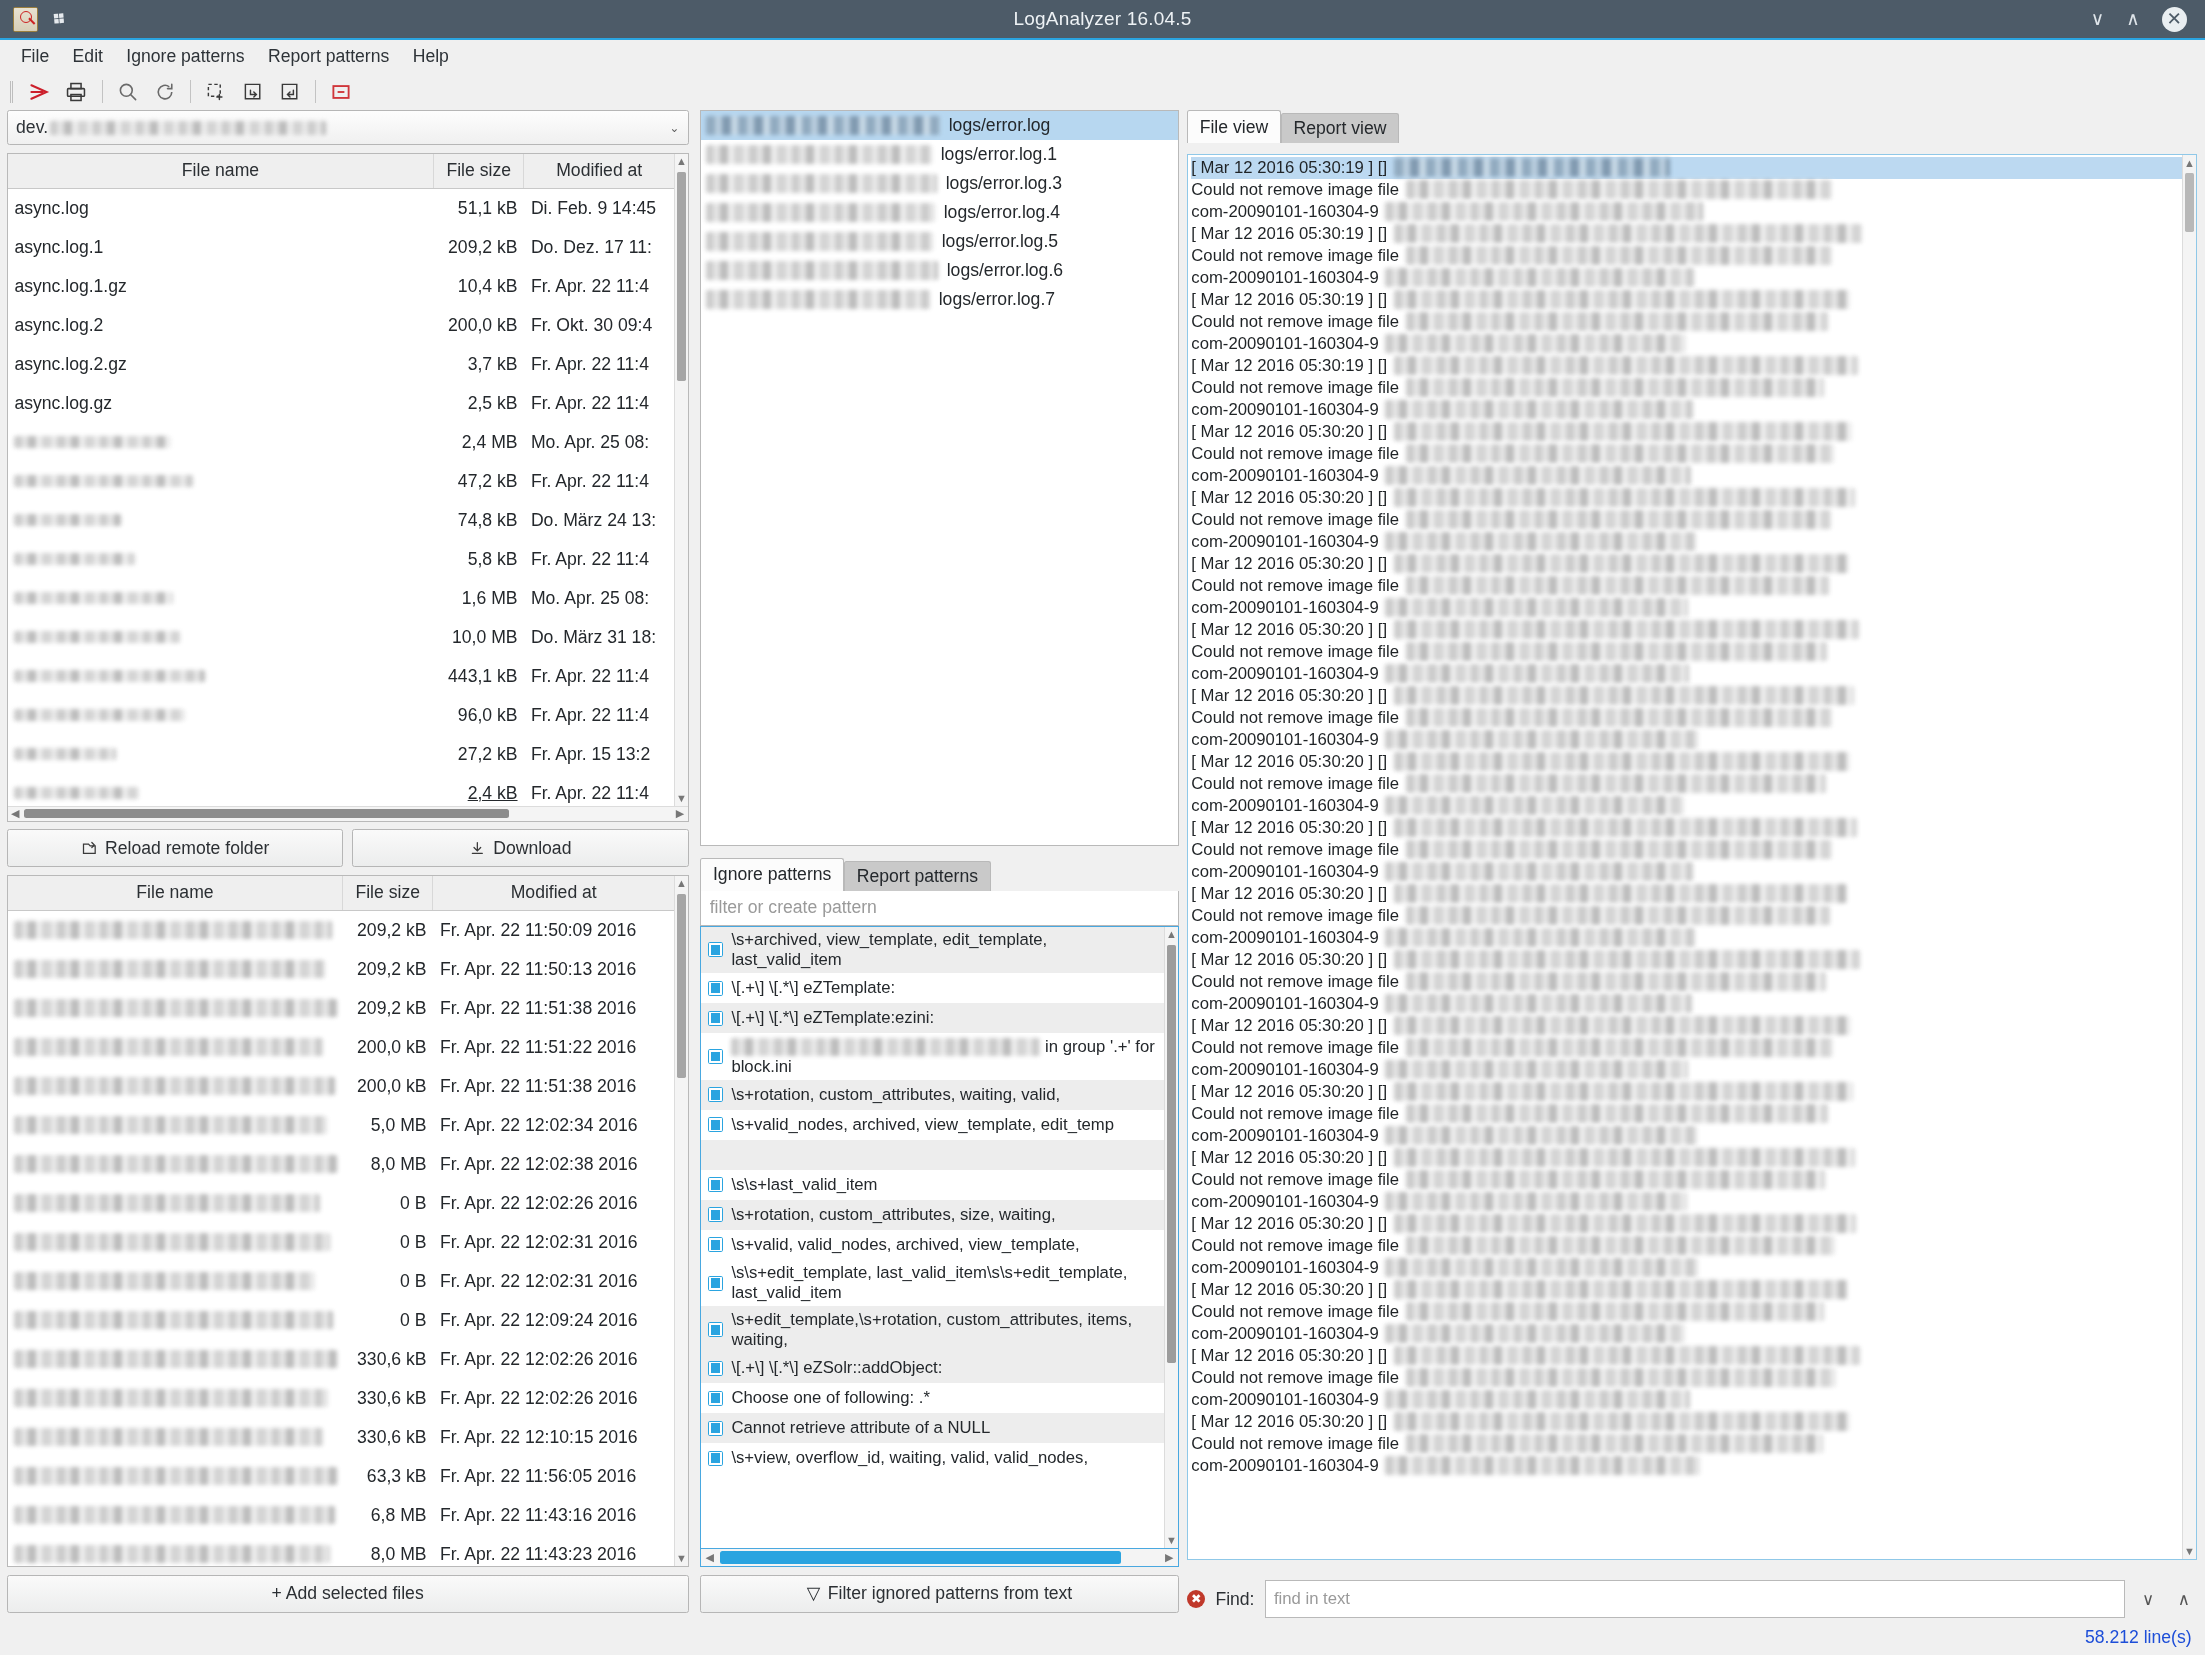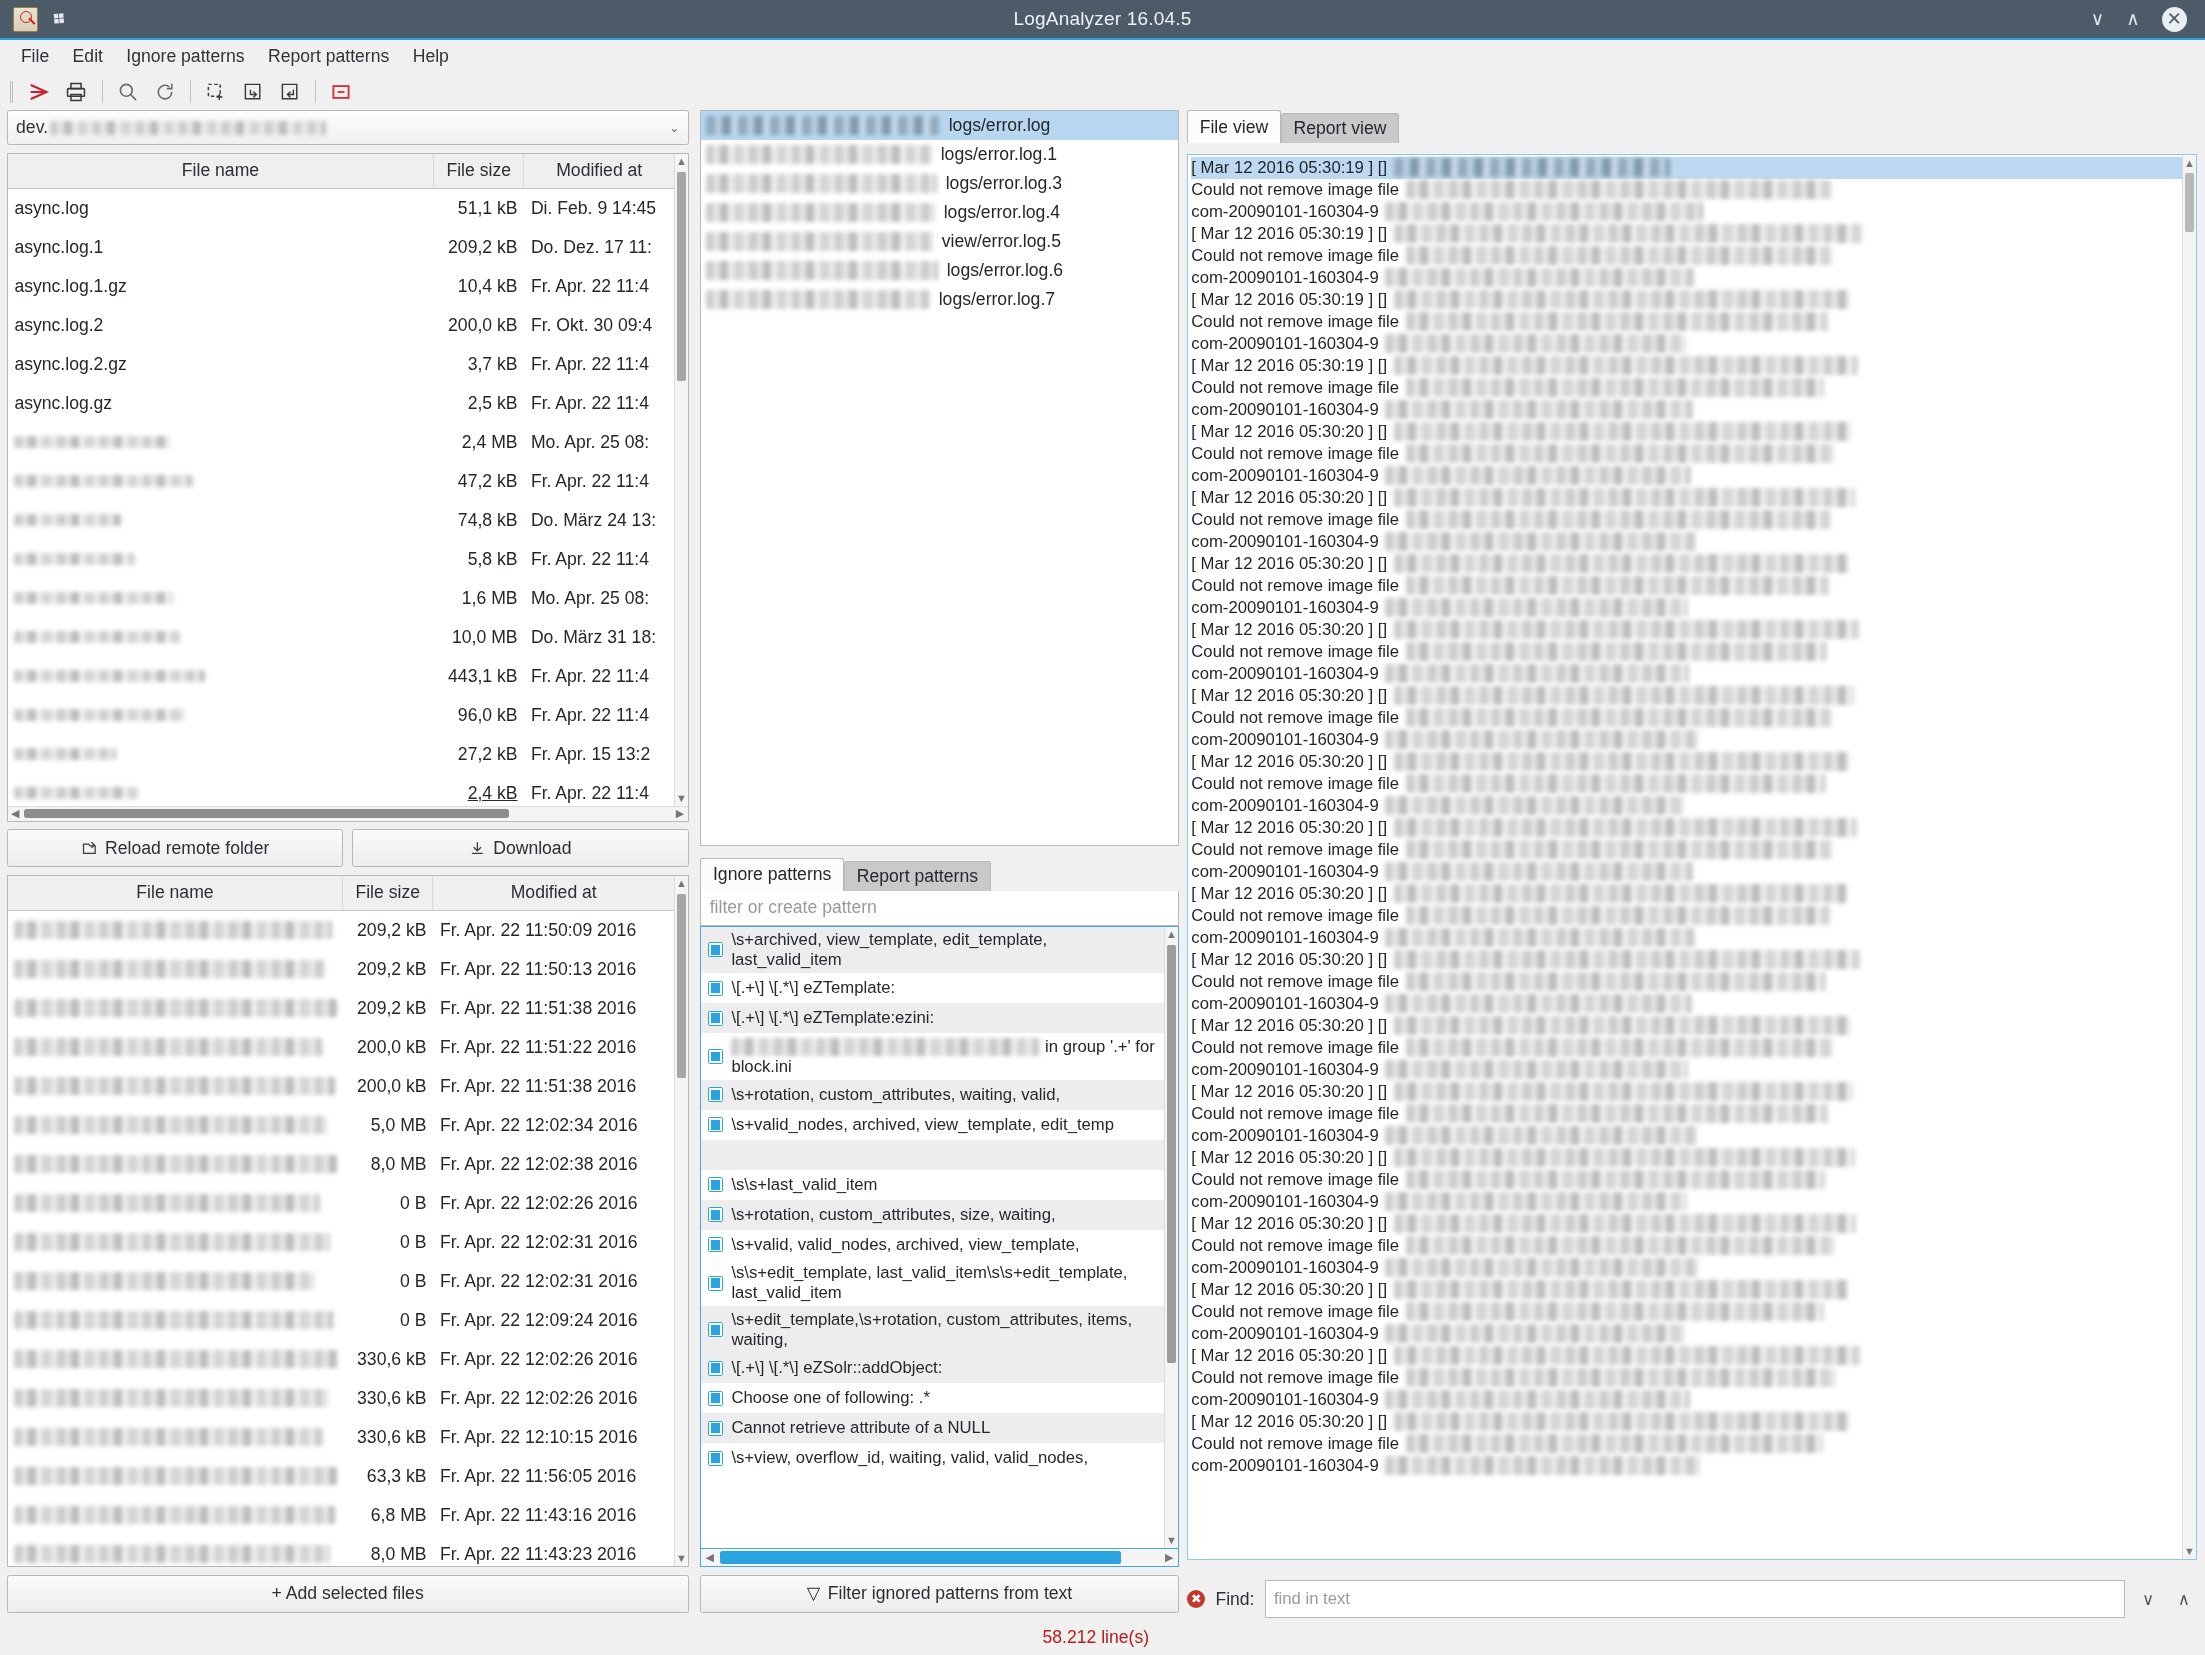--- a/index.html
+++ b/index.html
@@ -150,22 +150,22 @@
   .logtext { flex:1; overflow:hidden; padding: 1.7px 0 0 3.3px; }
   .logline { height:22px; display:flex; align-items:center; font-size:16.7px; color:#1f2326; white-space:nowrap; gap:6.7px;}
   .logline.sel { background:#bcd9f1; }
   .findbar { height:42px; display:flex; align-items:center; gap:10px; margin-top:7.5px; }
   .find-err { width:18.4px;height:18.4px;border-radius:50%;background:#c0392b;color:#fff;font-size:12.5px;
               display:flex;align-items:center;justify-content:center;}
   .find-lbl { font-size:17.6px; color:#2b2f33; }
   .find-input { flex:1; height:38px; border:0.8px solid #b9b9b9; background:#fff;
                 display:flex;align-items:center;padding:0 8.4px;font-size:16.7px;color:#9a9a9a;}
   .find-nav { font-size:16.7px;color:#555;padding:0 6.7px; }
-  .statusbar { height:35px; display:flex;align-items:center;justify-content:center;
-               padding-right:13.4px; font-size:17.6px; color:#b91c1c; flex:0 0 35px;}
+  .statusbar { height:35px; display:flex;align-items:center;justify-content:flex-end;
+               padding-right:13.4px; font-size:17.6px; color:#1d4ed8; flex:0 0 35px;}
 </style>
 </head>
 <body>
 
 <div class="app">
 
   <div class="titlebar">
     <div class="tb-left">
       <div class="tb-appicon"></div>
       <div class="tb-pin">❖</div>
@@ -550,21 +550,21 @@
             <div class="eval-row">
               <span class="blur tall" style="width: 231px;"></span>
               <span>logs/error.log.3</span>
             </div>
             <div class="eval-row">
               <span class="blur tall" style="width: 229px;"></span>
               <span>logs/error.log.4</span>
             </div>
             <div class="eval-row">
               <span class="blur tall" style="width: 227px;"></span>
-              <span>view/error.log.5</span>
+              <span>logs/error.log.5</span>
             </div>
             <div class="eval-row">
               <span class="blur tall" style="width: 232px;"></span>
               <span>logs/error.log.6</span>
             </div>
             <div class="eval-row">
               <span class="blur tall" style="width: 224px;"></span>
               <span>logs/error.log.7</span>
             </div>
           </div>

